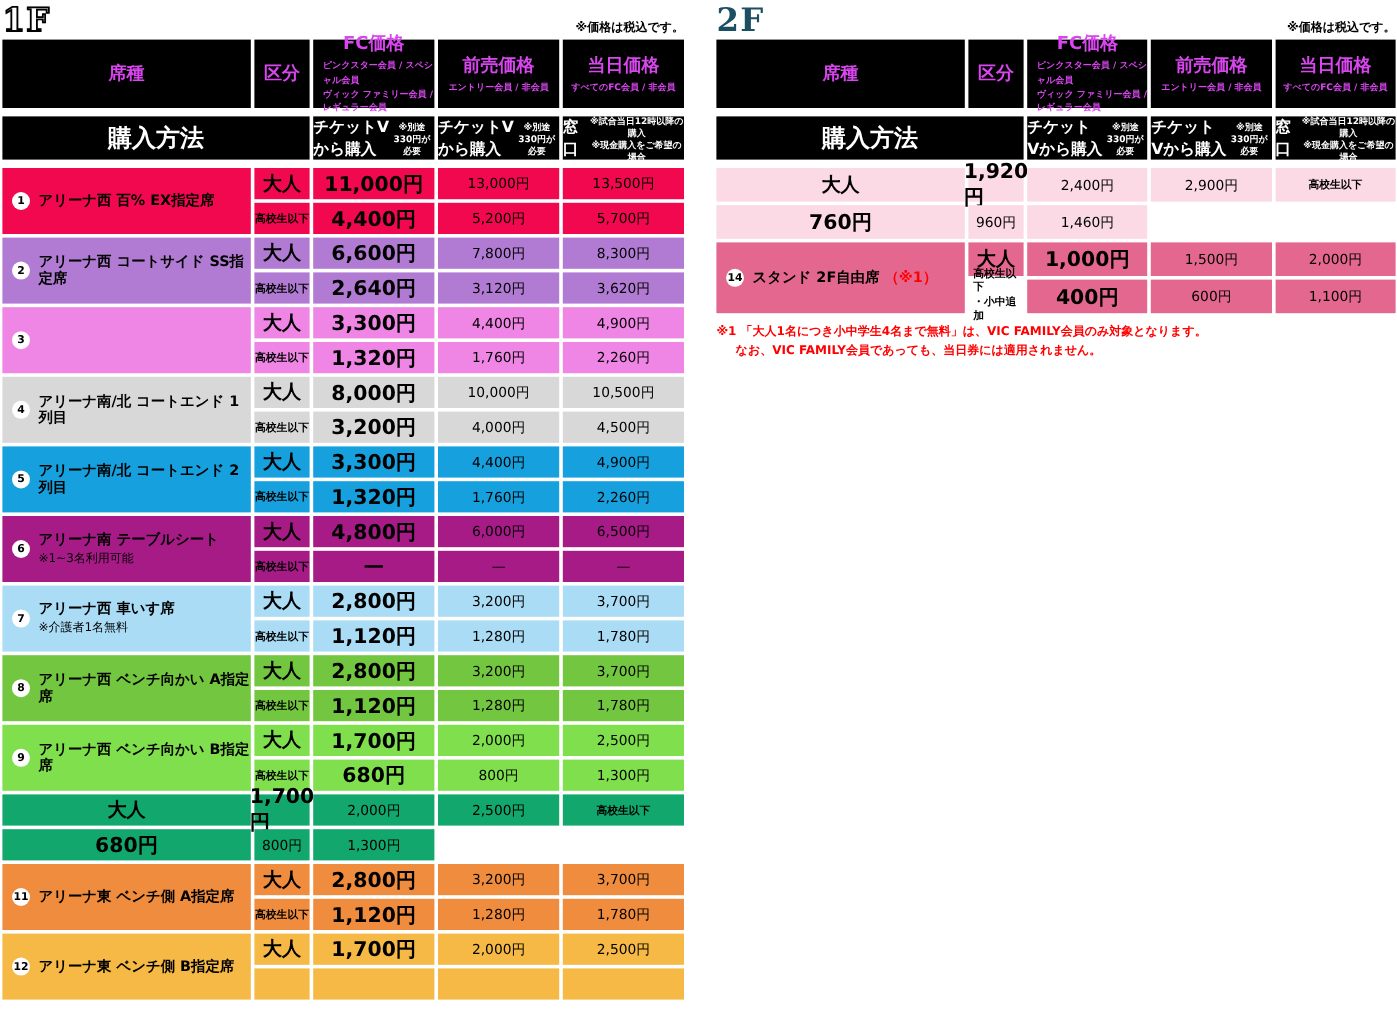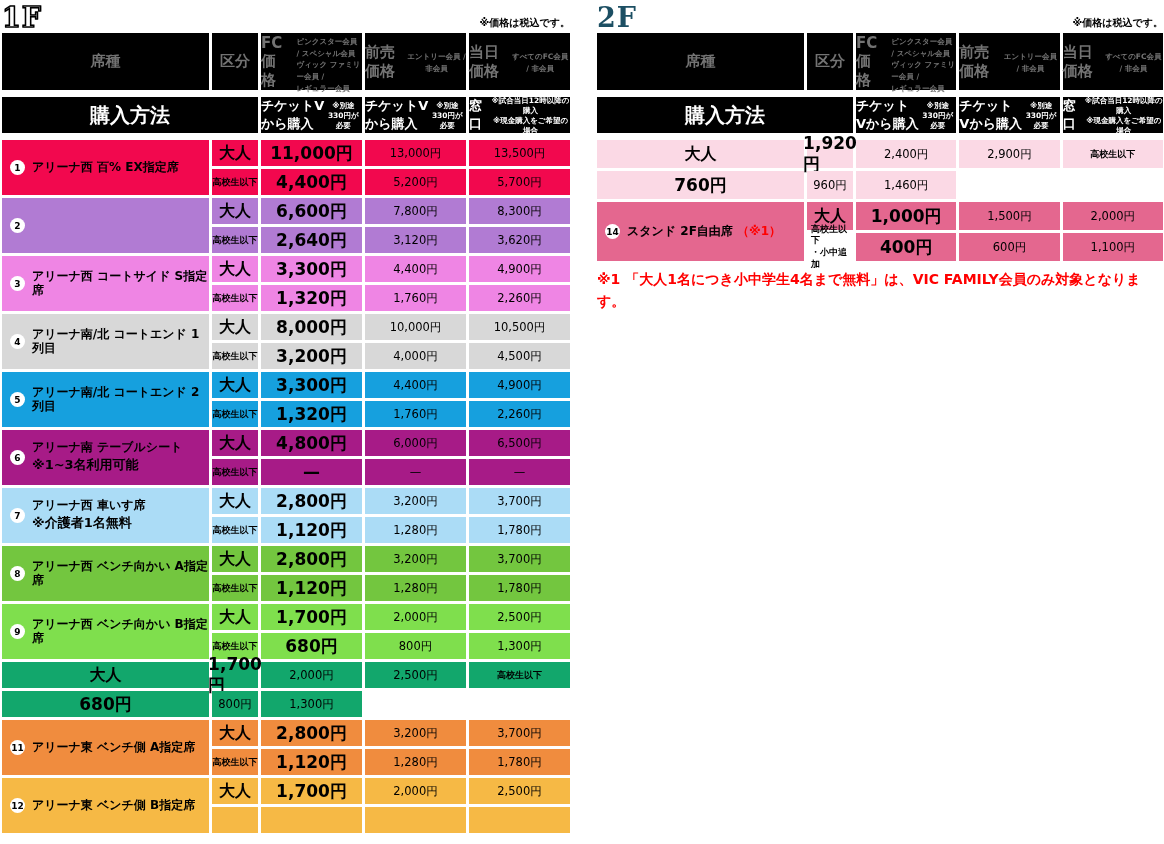--- a/index.html
+++ b/index.html
@@ -15,22 +15,22 @@
   .title-row { display:flex; justify-content:space-between; align-items:flex-end; height:29px; margin-bottom:2px; }
   .floor-title { font-family:"DejaVu Serif","Liberation Serif",serif; font-weight:bold; font-size:27px; line-height:1; letter-spacing:1px; }
   .floor-title.outline { color:#fff; -webkit-text-stroke:1.5px #000; text-shadow:0 0 1px #000, 0 0 1px #000; }
   .floor-title.solid   { color:var(--floor2_title,#1C4F63); }
   .tax-note { font-size:10px; font-weight:bold; margin-bottom:1px; }
 
   .grid { display:grid; grid-template-columns:207px 46px 1fr 1fr 1fr; gap:3px; }
 
   .hdr { margin-bottom:7px; }
   .hdr .cell {
-    background:var(--header_bg,#000); color:#737373; height:57px;
-    display:flex; flex-direction:row; align-items:center; justify-content:center;
+    background:var(--header_bg,#000); color:#d946ef; height:57px;
+    display:flex; flex-direction:column; align-items:center; justify-content:center;
   }
   .hdr .title { font-size:15px; font-weight:bold; }
   .hdr .sub { font-size:7.5px; font-weight:bold; margin-top:3px; white-space:pre-line; line-height:1.55; text-align:center; }
   .hdr .fc-hdr .sub { align-self:flex-start; text-align:left; padding-left:8px; }
 
   .purchase { margin-bottom:7px; }
   .purchase .cell {
     background:var(--header_bg,#000); color:#fff; height:36px;
     display:flex; flex-direction:row; align-items:center; justify-content:center;
   }
@@ -44,30 +44,30 @@
 
   .seat-row > div { background:var(--c,#ccc); }
   .name-cell { grid-column:1; grid-row:1 / span 2; display:flex; align-items:center; gap:7px; padding-left:8px; }
   .num {
     width:15px; height:15px; border-radius:50%; background:#fff; color:#000; flex:none;
     font-size:9px; font-weight:bold; display:flex; align-items:center; justify-content:center;
   }
   .name-block { display:flex; flex-direction:column; }
   .name-line { font-size:12px; font-weight:bold; line-height:1.15; }
   .name-suffix { color:#FF0000; }
-  .name-note { font-size:13px; font-weight:bold; margin-top:1px; }
+  .name-note { font-size:10px; font-weight:normal; margin-top:1px; }
 
   .cat, .fc, .adv, .door { display:flex; align-items:center; justify-content:center; }
   .cat.cat0 { font-size:16px; font-weight:bold; }
   .cat.cat1 { font-size:9px;  font-weight:bold; }
   .cat.cat-white { background:#fff !important; justify-content:flex-start; text-align:left; padding-left:4px; white-space:pre-line; line-height:1.3; }
   .fc   { font-size:17px; font-weight:bold; }
   .adv, .door { font-size:11.5px; }
 
-  .footnote { margin-top:8px; color:var(--footnote,#FF0000); font-size:14px; font-weight:bold; line-height:1.55; }
+  .footnote { margin-top:8px; color:var(--footnote,#FF0000); font-size:10px; font-weight:bold; line-height:1.55; }
   .footnote .fn2 { padding-left:16px; }
 </style>
 </head>
 <body>
 
 <div class="table-wrap" id="table-1f">
   <div class="title-row">
     <div class="floor-title outline">1F</div>
     <div class="tax-note">※価格は税込です。</div>
   </div>
@@ -125,37 +125,37 @@
     <div class="adv">13,000円</div>
     <div class="door">13,500円</div>
     <div class="cat cat1">高校生以下</div>
     <div class="fc">4,400円</div>
     <div class="adv">5,200円</div>
     <div class="door">5,700円</div>
   </div>
       <div class="seat-row" style="--c: #B17BD3;">
     <div class="name-cell">
       <span class="num">2</span>
+      <span class="name-block">
+        <span class="name-line"><span>アリーナ西 コートサイド SS指定席</span> </span>
+
+      </span>
     </div>
     <div class="cat cat0">大人</div>
     <div class="fc">6,600円</div>
     <div class="adv">7,800円</div>
     <div class="door">8,300円</div>
     <div class="cat cat1">高校生以下</div>
     <div class="fc">2,640円</div>
     <div class="adv">3,120円</div>
     <div class="door">3,620円</div>
   </div>
       <div class="seat-row" style="--c: #EF85E4;">
     <div class="name-cell">
       <span class="num">3</span>
-      <span class="name-block">
-        <span class="name-line"><span>アリーナ西 コートサイド S指定席</span> </span>
-
-      </span>
     </div>
     <div class="cat cat0">大人</div>
     <div class="fc">3,300円</div>
     <div class="adv">4,400円</div>
     <div class="door">4,900円</div>
     <div class="cat cat1">高校生以下</div>
     <div class="fc">1,320円</div>
     <div class="adv">1,760円</div>
     <div class="door">2,260円</div>
   </div>
@@ -378,14 +378,15 @@
     <div class="door">2,000円</div>
     <div class="cat cat1 cat-white">高校生以下
 ・小中追加</div>
     <div class="fc">400円</div>
     <div class="adv">600円</div>
     <div class="door">1,100円</div>
   </div>
     </div>
   <div class="footnote">
     <div>※1 「大人1名につき小中学生4名まで無料」は、VIC FAMILY会員のみ対象となります。</div>
+    <div class="fn2">なお、VIC FAMILY会員であっても、当日券には適用されません。</div>
   </div>
 </div>
 
 </body></html>

